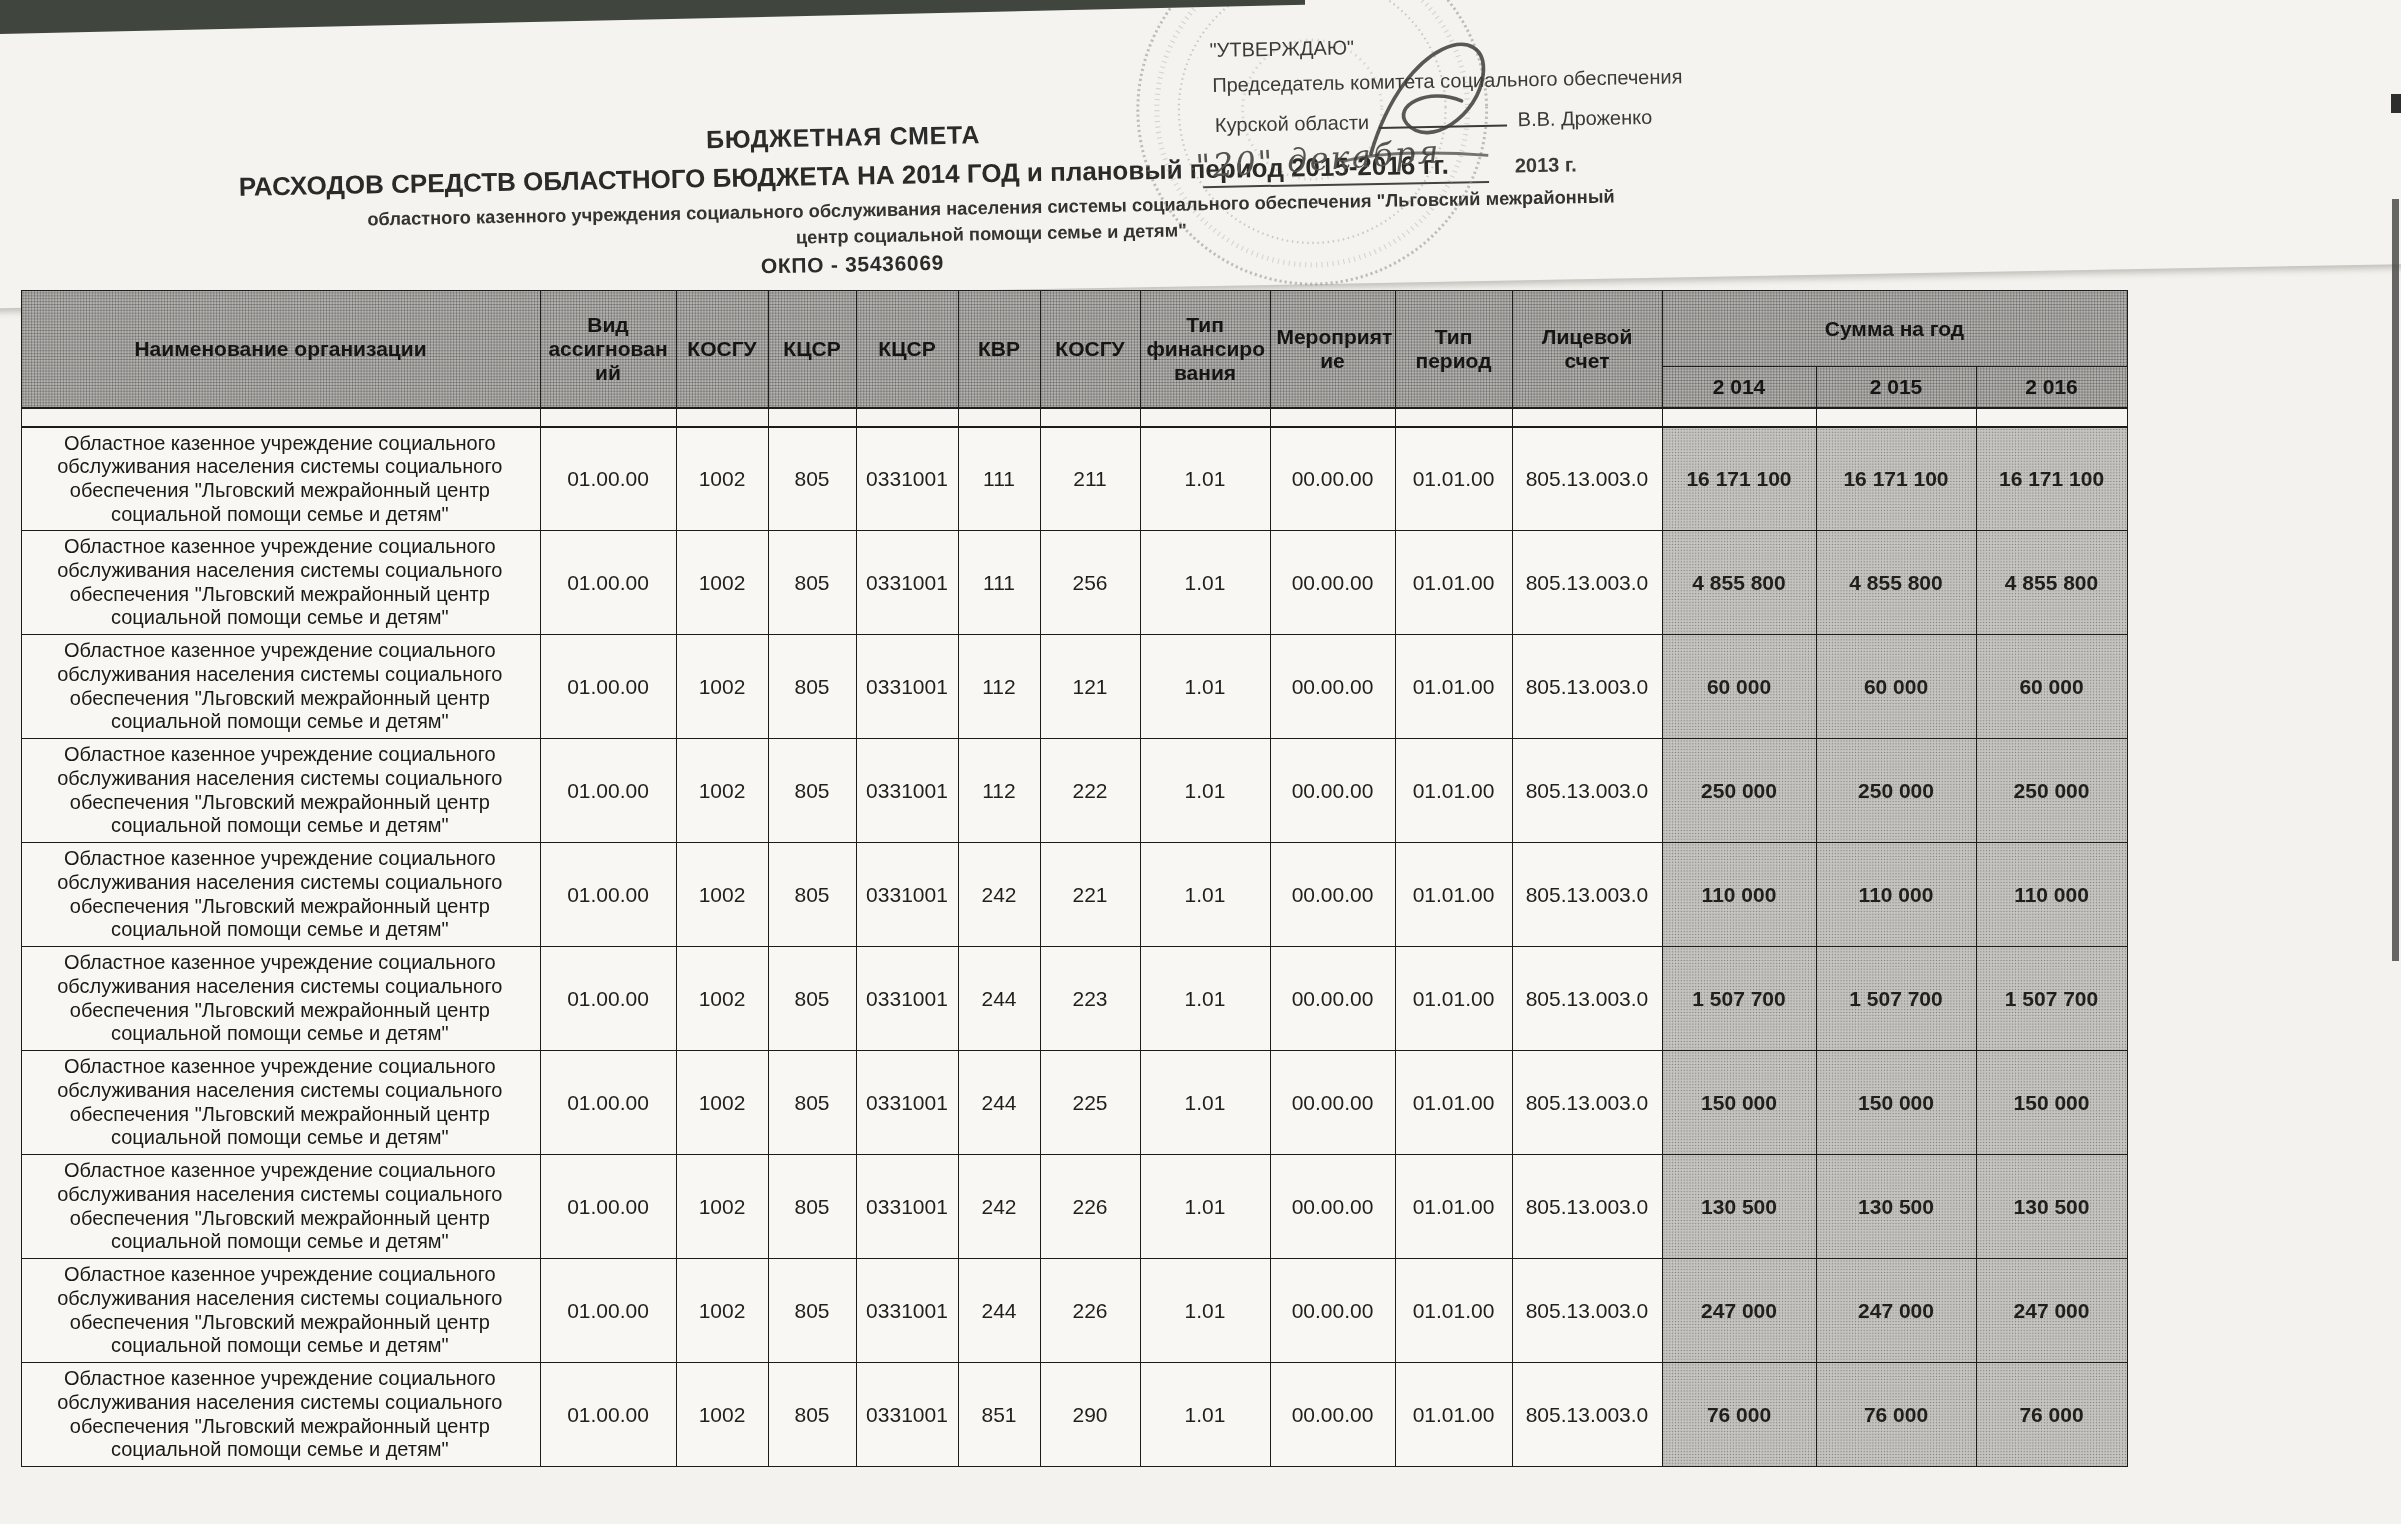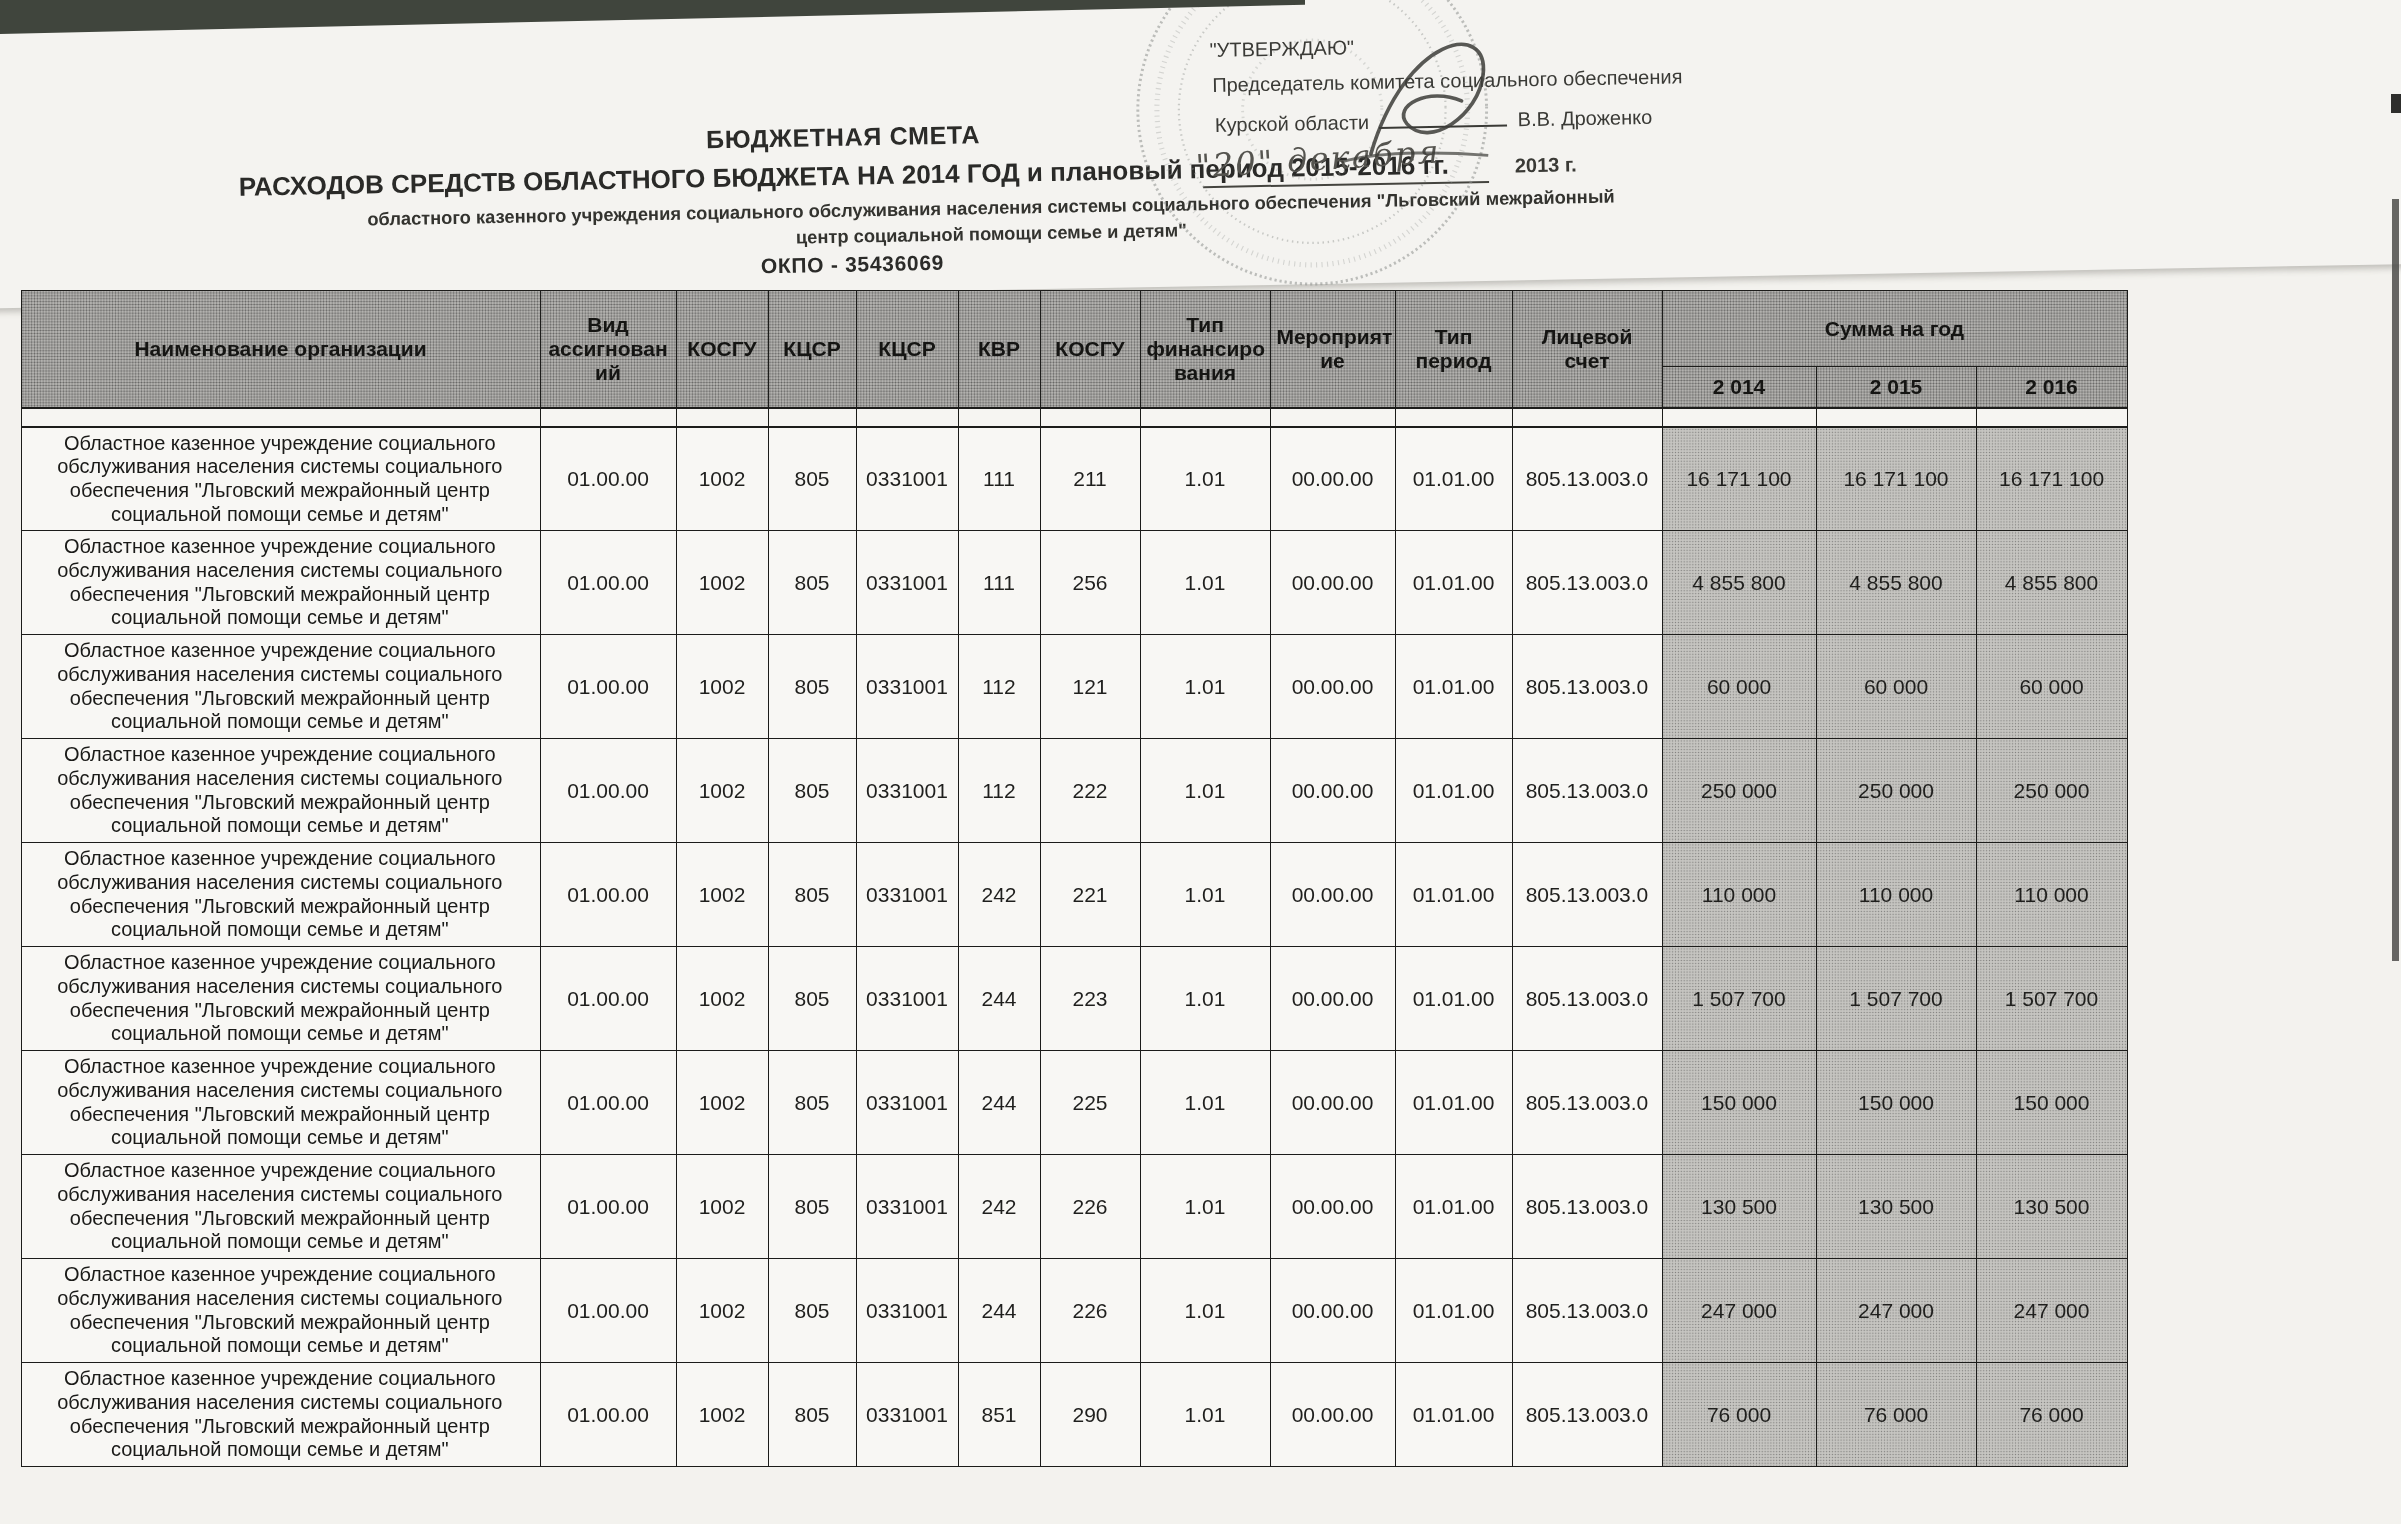--- a/index.html
+++ b/index.html
@@ -53,21 +53,21 @@
   tr.hdr-main{height:76px;}
   tr.hdr-years{height:41px;}
   tr.hdr-years th{font-size:22px;margin-left:40px;}
   tr.spacer-row{height:19px;}
   tr.spacer-row td{background:#f6f5f2;border-top:2.2px solid #1c1c1a;border-bottom:2.2px solid #1c1c1a;}
   tbody tr.data-row{height:104px;}
   tbody td{font-size:21px;color:#1f1f1d;text-align:center;vertical-align:middle;white-space:nowrap;
     border-top:2.2px solid #1c1c1a;border-bottom:2.2px solid #1c1c1a;background:#f8f7f4;}
   tbody td.org{font-size:20px;line-height:1.18;text-align:center;vertical-align:top;
     padding:4.4px 7.3px 2.9px 5.9px;white-space:normal;font-weight:normal;color:#1a1a18;}
-  tbody td.sum{font-weight:normal;background-color:#c6c5c1;
+  tbody td.sum{font-weight:bold;background-color:#c6c5c1;
     background-image:radial-gradient(rgba(35,35,35,.42) 0.7px,rgba(0,0,0,0) 1px);background-size:2.9px 2.9px;}
 </style>
 </head>
 <body>
 
 <div class="canvas">
 
   <div class="lower-paper"></div>
 
   <div class="top-sheet">

